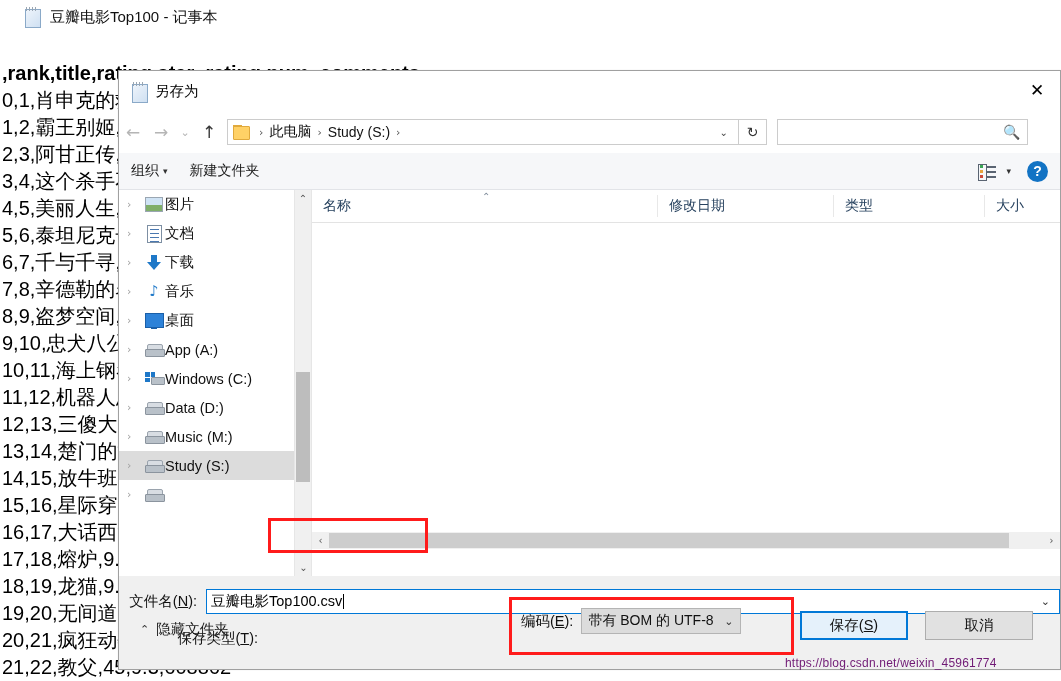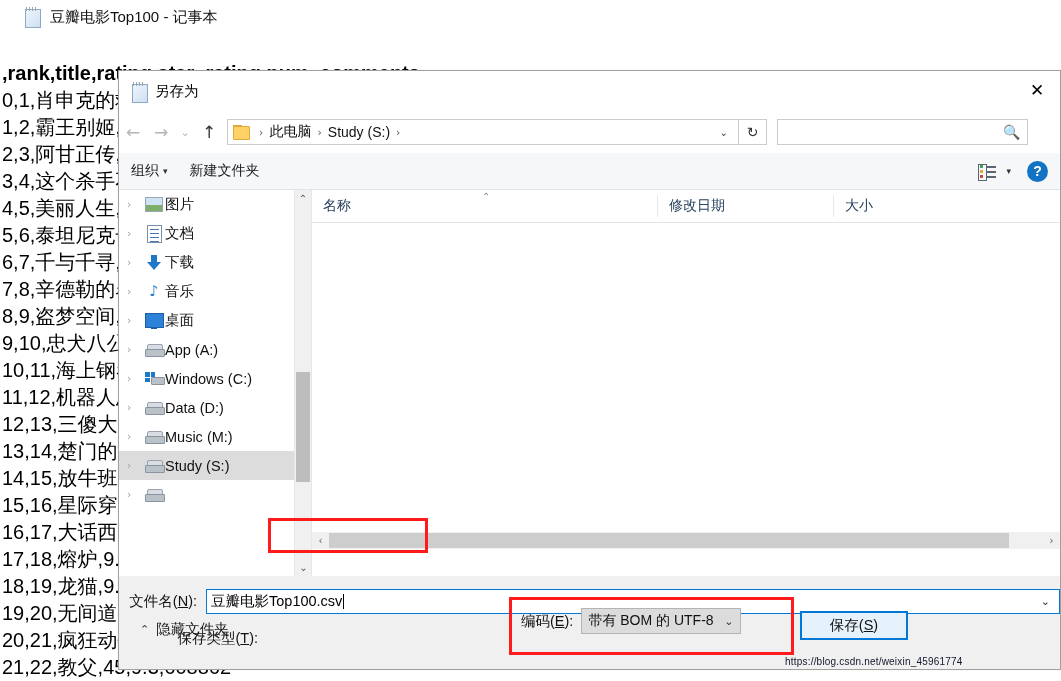--- a/index.html
+++ b/index.html
@@ -261,21 +261,21 @@
   .btn.default { border: 2px solid #0078d7; background: #e5f1fb; }
   .btn-save { position: absolute; left: 800px; top: 611px; width: 108px; }
   .btn-cancel { position: absolute; left: 925px; top: 611px; width: 108px; }
 
   
   .redbox { position: absolute; border: 3px solid #ff1b1b; box-sizing: border-box; }
   #red-filename { left: 268px; top: 518px; width: 160px; height: 35px; }
   #red-encoding { left: 509px; top: 597px; width: 285px; height: 58px; }
 
   .watermark {
-    position: absolute; left: 785px; top: 656px; font-size: 10px; color: #0f172a;
+    position: absolute; left: 785px; top: 656px; font-size: 12px; color: #701a75;
     letter-spacing: 0.2px; font-family: "Liberation Sans", sans-serif;
   }
   u { text-decoration: underline; }
 </style>
 </head>
 <body>
 
 <div id="root">
 
   <div class="np-titlebar">
@@ -478,20 +478,21 @@
           <div class="arr">⌃</div>
           <div class="thumb"></div>
           <div class="arr" style="position:absolute;bottom:0;width:17px;">⌄</div>
         </div>
       </div>
 
       <div class="list-pane">
         <div class="col-head">
           <div class="col" style="width:345px;">名称</div>
           <div class="col" style="width:176px;">修改日期</div>
+          <div class="col" style="width:151px;">类型</div>
           <div class="col" style="width:76px;">大小</div>
           <span class="sort-arrow">⌃</span>
         </div>
         <div class="list-body">
           <div class="hscroll">
             <div class="arr">‹</div>
             <div class="track">
               <div class="thumb"></div>
             </div>
             <div class="arr">›</div>
@@ -525,19 +526,22 @@
     <span class="enc-label">编码(<u>E</u>):</span>
     <span class="enc-combo">
       <span>带有 BOM 的 UTF-8</span>
       <span class="caret">⌄</span>
     </span>
   </div>
 
   <div class="btn default btn-save">
     <span>保存(<u>S</u>)</span>
   </div>
+  <div class="btn btn-cancel">
+    <span>取消</span>
+  </div>
 
   <div class="redbox" id="red-filename"></div>
   <div class="redbox" id="red-encoding"></div>
 
   <div class="watermark">https://blog.csdn.net/weixin_45961774</div>
 
 </div>
 
 </body></html>

